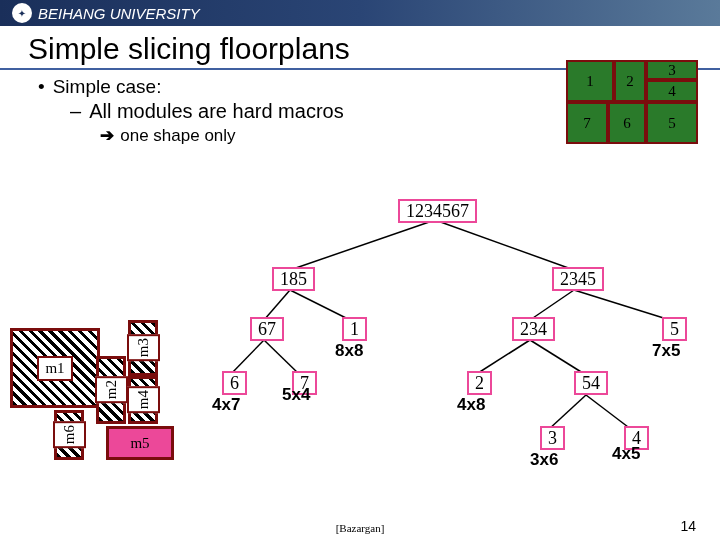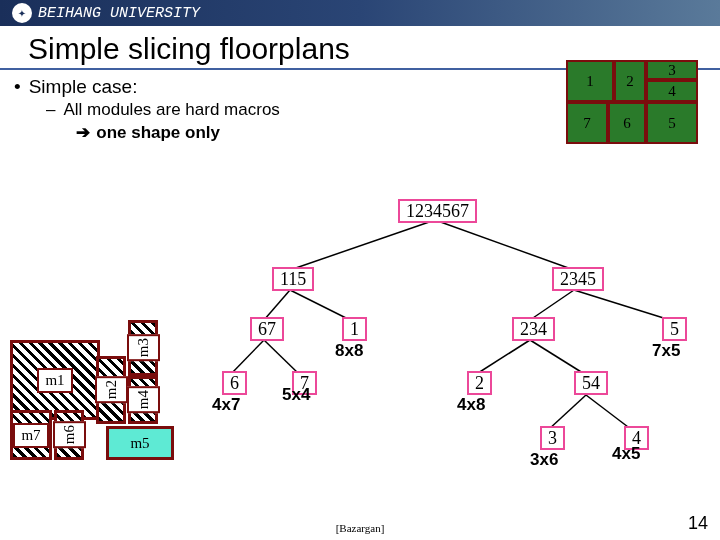--- a/index.html
+++ b/index.html
@@ -1,51 +1,51 @@
 <!DOCTYPE html>
 <html><head>
 <meta charset="utf-8">
 <style>
   * { box-sizing: border-box; margin: 0; padding: 0; }
   body { width: 720px; height: 540px; font-family: Arial, sans-serif; background: #fff; position: relative; overflow: hidden; }
 
   .header-bar { height: 26px; background: linear-gradient(to right, #1a2f5a 0%, #2a4575 50%, #5a7a9a 100%); display: flex; align-items: center; padding-left: 12px; }
-  .header-bar .uni { color: #fff; font-family: Liberation Mono, monospace; font-size: 15px; font-style: italic; }
+  .header-bar .uni { color: #fff; font-family: Liberation Sans, sans-serif; font-size: 15px; font-style: italic; }
   .header-bar .logo { width: 20px; height: 20px; background: #fff; border-radius: 50%; margin-right: 6px; display: flex; align-items: center; justify-content: center; font-size: 10px; color: #1a2f5a; }
 
   .title { font-size: 30px; font-family: Arial; padding: 6px 0 2px 28px; border-bottom: 2px solid #4060a0; margin-bottom: 6px; }
 
-  .bullets { padding-left: 14px; font-size: 19px; }
+  .bullets { padding-left: 38px; font-size: 19px; }
   .bullets .l1 { display: flex; align-items: flex-start; margin: 2px 0; }
   .bullets .l1::before { content: "•"; margin-right: 8px; }
-  .bullets .l2 { display: flex; align-items: flex-end; margin: 2px 0 2px 32px; font-size: 17px; }
+  .bullets .l2 { display: flex; align-items: flex-end; margin: 2px 0 2px 32px; font-size: 20px; }
   .bullets .l2::before { content: "–"; margin-right: 8px; }
-  .bullets .l3 { margin-left: 62px; font-size: 17px; font-weight: bold; }
+  .bullets .l3 { margin-left: 62px; font-size: 17px; }
   .bullets .l3::before { content: "➔"; margin-right: 6px; font-weight: bold; }
 
   
   .fp-small { position: absolute; top: 60px; right: 24px; width: 130px; height: 82px; border: 2px solid #7a0d0d; }
   .fp-small div { position: absolute; border: 2px solid #7a0d0d; background: #2a7a2a; display: flex; align-items: center; justify-content: center; font: 15px "Times New Roman"; color: #000; }
 
   
   .tree { position: absolute; top: 205px; left: 0; width: 720px; height: 290px; }
   .node { position: absolute; border: 2px solid #ec4899; background: #fff; font: 18px/1 "Times New Roman"; padding: 1px 6px; text-align: center; }
   .leaf-dim { position: absolute; font: 700 17px Arial; }
   svg.edges { position: absolute; top: 0; left: 0; width: 720px; height: 290px; }
   svg.edges line { stroke: #000; stroke-width: 1.5; }
 
   
   .mods { position: absolute; top: 328px; left: 10px; width: 200px; height: 135px; }
-  .mods .cell { position: absolute; border: 3px solid #7a0d0d; display: flex; align-items: center; justify-content: center; font: 15px "Times New Roman"; background: #5eead4; }
+  .mods .cell { position: absolute; border: 3px solid #7a0d0d; display: flex; align-items: center; justify-content: center; font: 15px "Times New Roman"; background: #ec4899; }
   .mods .hatch { background: repeating-linear-gradient(45deg,#000 0 3px,#fff 3px 7px); }
   .mods .inner { background: #fff; border: 2px solid #7a0d0d; padding: 2px 6px; }
   .vtxt { writing-mode: vertical-rl; transform: rotate(180deg); }
 
   .cite { position: absolute; bottom: 6px; left: 50%; transform: translateX(-50%); font: 11px "Times New Roman"; }
-  .pagenum { position: absolute; bottom: 6px; right: 12px; font-size: 18px; }
+  .pagenum { position: absolute; bottom: 6px; right: 24px; font-size: 14px; }
 </style>
 </head>
 <body>
 
 <div class="header-bar">
   <span class="logo">✦</span>
   <span class="uni">BEIHANG UNIVERSITY</span>
 </div>
 
 <div class="title">Simple slicing floorplans</div>
@@ -80,21 +80,21 @@
     <line x1="574" y1="85" x2="670" y2="115"></line>
     <line x1="264" y1="135" x2="230" y2="170"></line>
     <line x1="264" y1="135" x2="300" y2="170"></line>
     <line x1="530" y1="135" x2="475" y2="170"></line>
     <line x1="530" y1="135" x2="586" y2="170"></line>
     <line x1="586" y1="190" x2="548" y2="225"></line>
     <line x1="586" y1="190" x2="632" y2="225"></line>
   </svg>
 
   <div class="node" style="left:398px;top:-6px">1234567</div>
-  <div class="node" style="left:272px;top:62px">115</div>
+  <div class="node" style="left:272px;top:62px">185</div>
   <div class="node" style="left:552px;top:62px">2345</div>
 
   <div class="node" style="left:250px;top:112px">67</div>
   <div class="node" style="left:342px;top:112px">1</div>
   <div class="leaf-dim" style="left:335px;top:136px">8x8</div>
 
   <div class="node" style="left:512px;top:112px">234</div>
   <div class="node" style="left:662px;top:112px">5</div>
   <div class="leaf-dim" style="left:652px;top:136px">7x5</div>
 
@@ -107,34 +107,31 @@
   <div class="leaf-dim" style="left:457px;top:190px">4x8</div>
   <div class="node" style="left:574px;top:166px">54</div>
 
   <div class="node" style="left:540px;top:221px">3</div>
   <div class="leaf-dim" style="left:530px;top:245px">3x6</div>
   <div class="node" style="left:624px;top:221px">4</div>
   <div class="leaf-dim" style="left:612px;top:239px">4x5</div>
 </div>
 
 <div class="mods">
-  <div class="cell hatch" style="left:0;top:12px;width:90px;height:80px">
+  <div class="cell hatch" style="left:0;top:0;width:90px;height:80px">
       <span class="inner">m1</span>
     </div>
   <div class="cell hatch" style="left:118px;top:-8px;width:30px;height:56px">
       <span class="inner vtxt">m3</span>
     </div>
   <div class="cell hatch" style="left:86px;top:28px;width:30px;height:68px">
       <span class="inner vtxt">m2</span>
     </div>
   <div class="cell hatch" style="left:118px;top:48px;width:30px;height:48px">
       <span class="inner vtxt">m4</span>
-    </div>
-  <div class="cell hatch" style="left:0;top:82px;width:42px;height:50px">
-      <span class="inner">m7</span>
     </div>
   <div class="cell hatch" style="left:44px;top:82px;width:30px;height:50px">
       <span class="inner vtxt">m6</span>
     </div>
   <div class="cell" style="left:96px;top:98px;width:68px;height:34px">
       <span>m5</span>
     </div>
 </div>
 
 <div class="cite">[Bazargan]</div>

